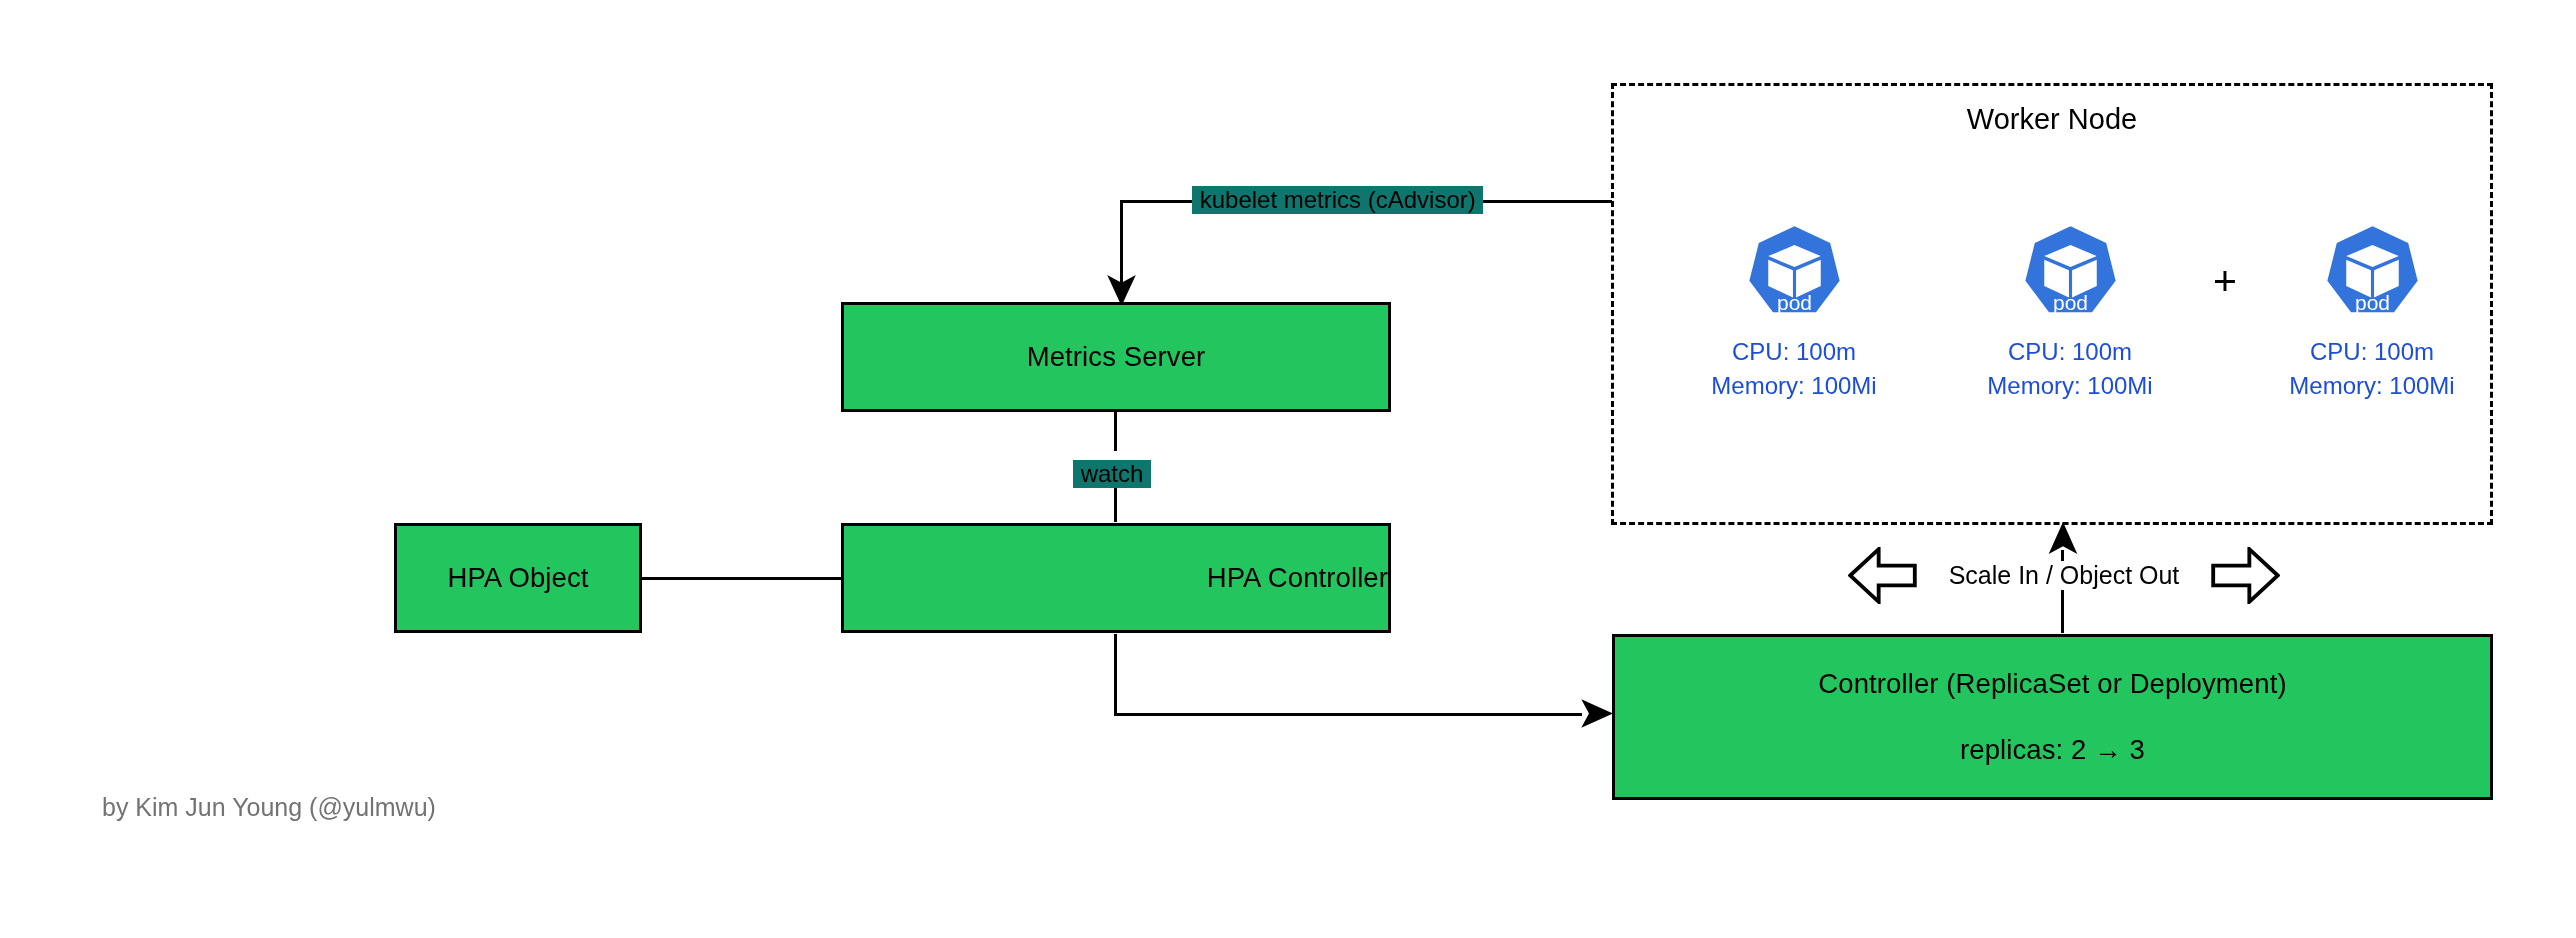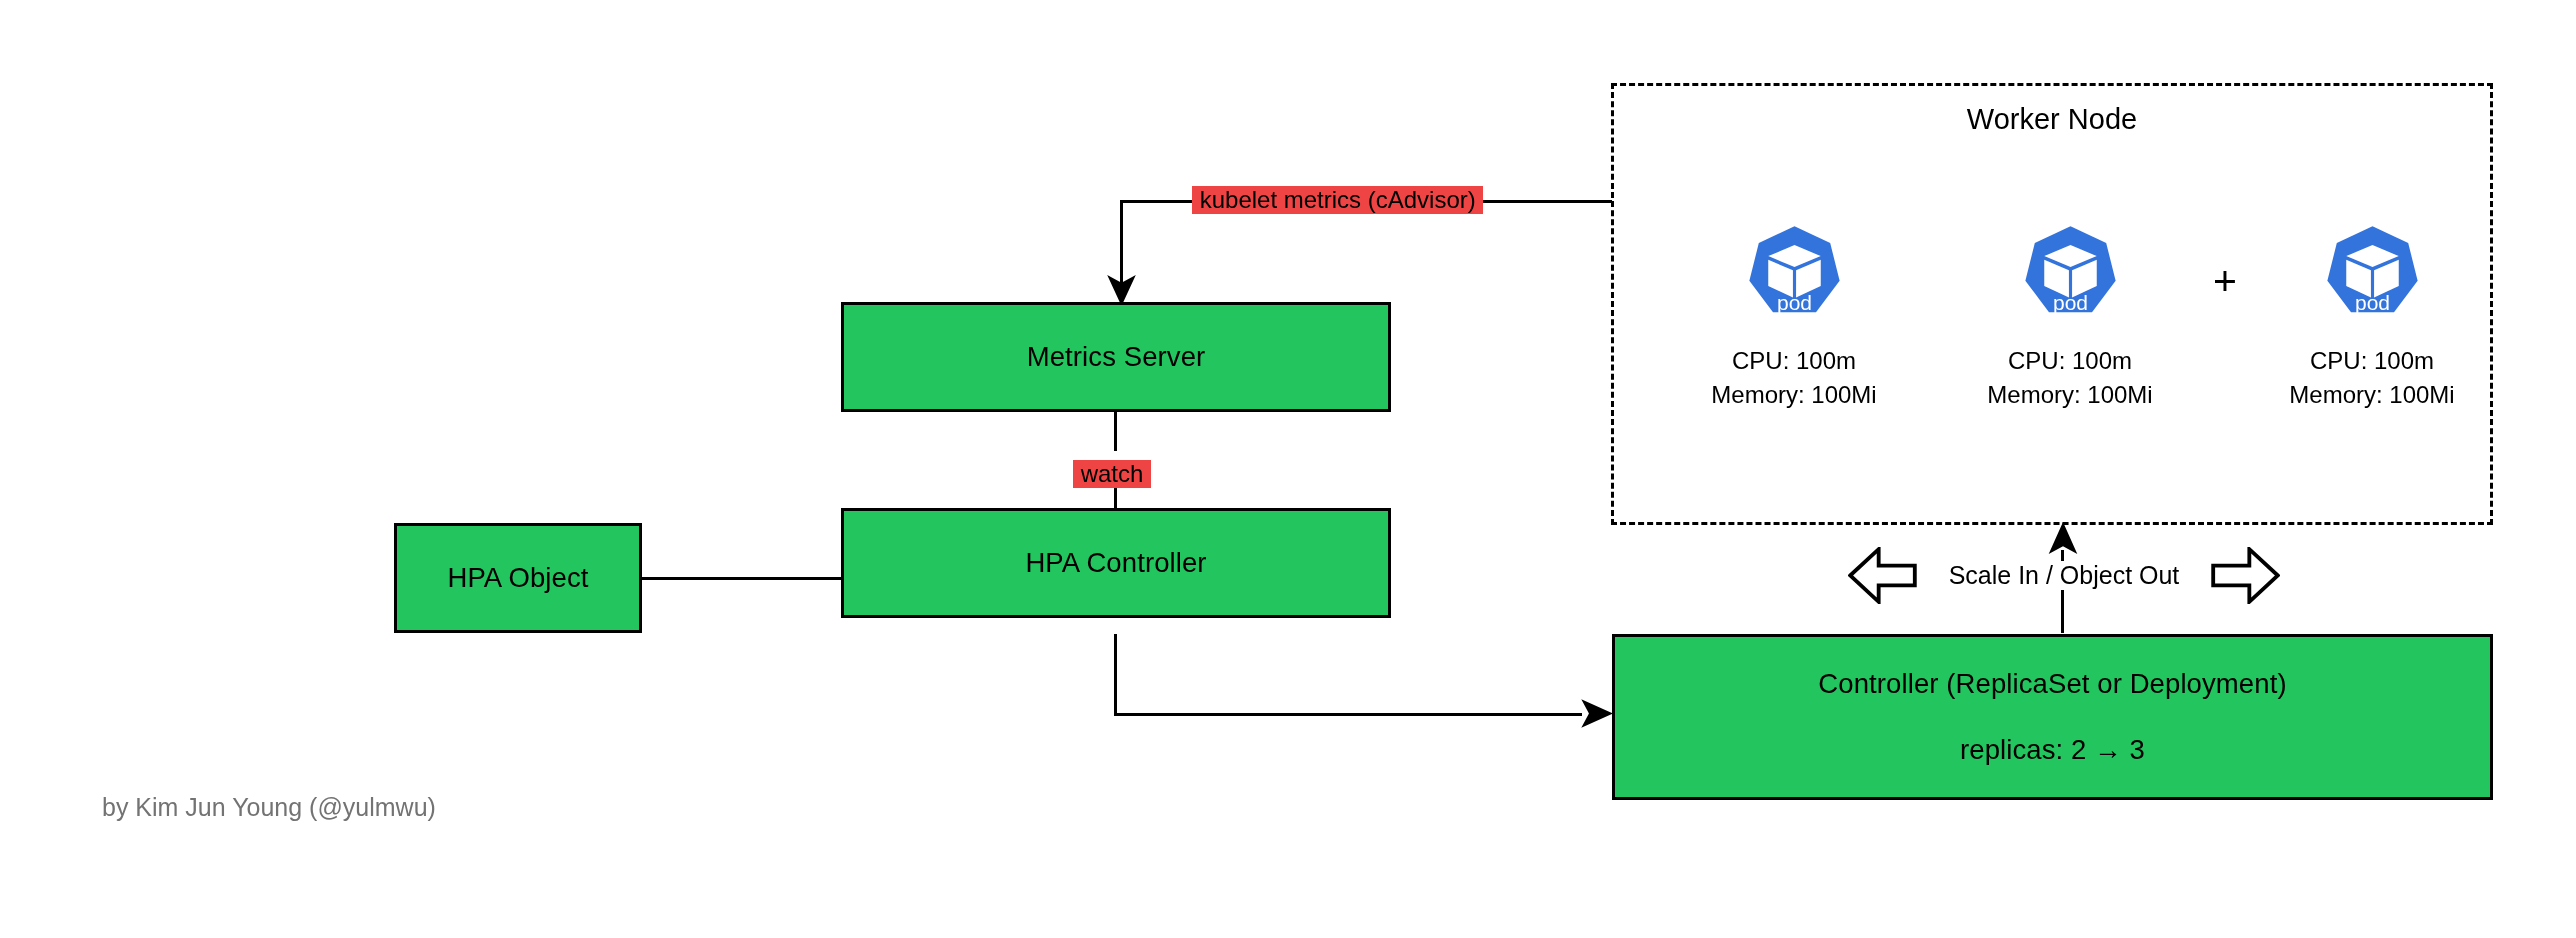--- a/index.html
+++ b/index.html
@@ -57,24 +57,24 @@
 
   
   .pod-group {
     display: flex;
     flex-direction: column;
     align-items: center;
     z-index: 4;
   }
   .pod-icon { display: block; }
   .pod-text {
-    margin-top: 16px;
+    margin-top: 7px;
     font-size: 24px;
     line-height: 1.42;
-    color: #000000;
+    color: #1d4ed8;
     text-align: center;
     white-space: nowrap;
   }
   .plus-sign {
     font-size: 41px;
     color: #000000;
     line-height: 1;
     z-index: 4;
     font-family: "Liberation Sans", sans-serif;
   }
@@ -86,21 +86,21 @@
     z-index: 3;
   }
   .vline {
     background: #000000;
     width: 2.8px;
     z-index: 3;
   }
   .edge-label {
     font-size: 24px;
     color: #000000;
-    background: #ef4444;
+    background: #0f766e;
     padding: 0 7.7px;
     white-space: nowrap;
     z-index: 6;
     text-align: center;
   }
   .arrow-head { z-index: 4; }
 
   
   .scale-band {
     display: flex;
@@ -185,21 +185,21 @@
   </div>
 
   <div class="abs node-box" style="left:841px; top:302px; width:550px; height:110px;">
     <span class="node-label">Metrics Server</span>
   </div>
 
   <div class="abs node-box" style="left:394px; top:523px; width:248px; height:110px;">
     <span class="node-label">HPA Object</span>
   </div>
 
-  <div class="abs node-box" style="left:841px; top:508px; width:550px; height:110px;">
+  <div class="abs node-box" style="left:841px; top:523px; width:550px; height:110px;align-items:flex-end;">
     <span class="node-label">HPA Controller</span>
   </div>
 
   <div class="abs node-box" style="left:1612px; top:634px; width:881px; height:166px;">
     <span class="node-label" style="margin-bottom:32px;">Controller (ReplicaSet or Deployment)</span>
     <span class="node-label">replicas: 2 → 3</span>
   </div>
 
   <div class="abs hline" style="left:1120px; top:200px; width:492px;"></div>
 

